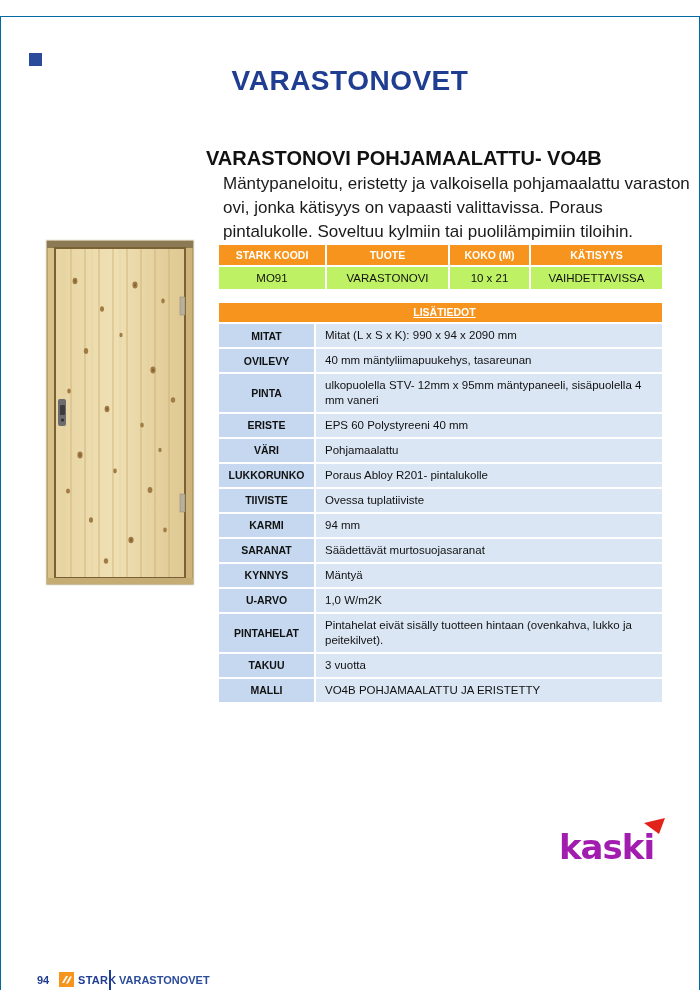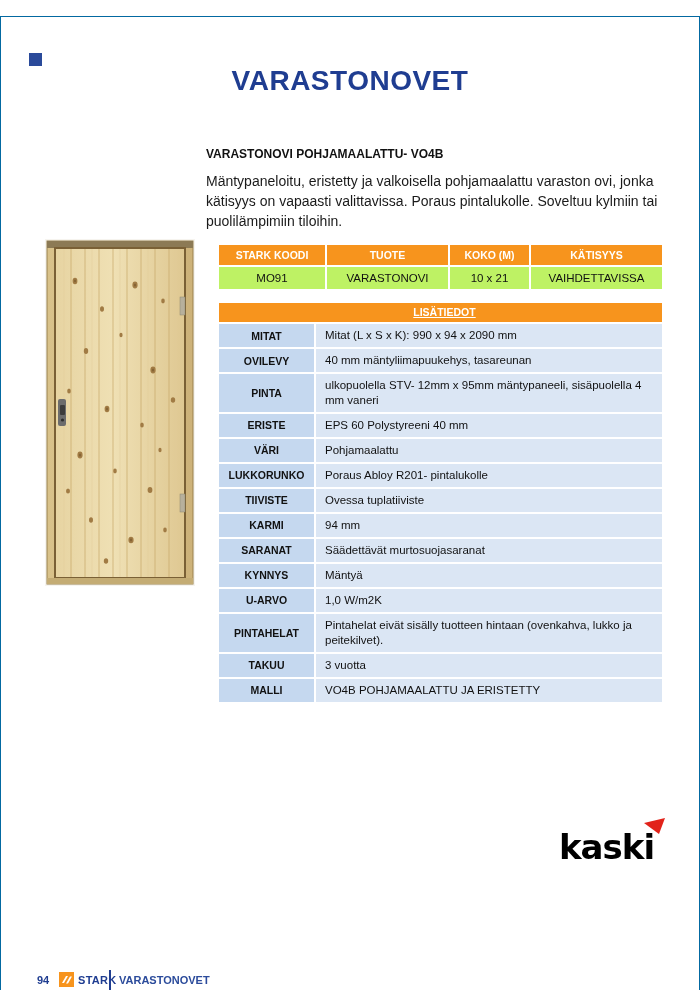--- a/index.html
+++ b/index.html
@@ -3,40 +3,40 @@
 <meta charset="utf-8">
 <style>
   * { margin:0; padding:0; box-sizing:border-box; }
   html,body { background:#ffffff; }
   body { font-family:"Liberation Sans", sans-serif; color:#1a1a1a; }
   .page { position:relative; width:700px; height:990px; margin:16px auto; background:#fff; overflow:hidden; border:1px solid #0369a1; }
 
   .corner-square { position:absolute; left:28px; top:36px; width:13px; height:13px; background:#2a4a9a; }
   .main-title { position:absolute; left:0; top:48px; width:100%; text-align:center; font-size:28px; font-weight:bold; color:#1f3d91; letter-spacing:0.5px; }
 
-  .product-title { position:absolute; left:205px; top:130px; font-size:12px; font-weight:bold; color:#111; }
-  .description { position:absolute; left:205px; top:155px; width:468px; font-size:14px; line-height:1.42; color:#1a1a1a; }
+  .product-title { position:absolute; left:205px; top:130px; font-size:20px; font-weight:bold; color:#111; }
+  .description { position:absolute; left:222px; top:155px; width:468px; font-size:17px; line-height:1.42; color:#1a1a1a; }
 
   .door-photo { position:absolute; left:44px; top:222px; width:150px; height:347px; }
 
   .spec-table { position:absolute; left:218px; top:228px; width:443px; }
   .spec-head, .spec-values { display:flex; gap:2px;justify-content:space-between; }
   .spec-head { margin-bottom:2px; }
   .spec-head .cell { background:#f7941d; color:#fff; font-weight:bold; font-size:10.5px; text-align:center; height:20px; line-height:20px; }
   .spec-values .cell { background:#bef264; color:#111; font-size:11.5px; text-align:center; height:22px; line-height:22px; }
   .c0{width:106px}.c1{width:121px}.c2{width:79px}.c3{width:131px}
 
   .details-table { position:absolute; left:218px; top:286px; width:443px; }
   .details-title { background:#f7941d; color:#fff; font-weight:bold; font-size:10.5px; text-align:center; height:19px; line-height:19px; margin-bottom:2px; text-decoration:underline;padding-left:8px; }
   .d-row { display:flex; gap:2px; margin-bottom:2px; }
   .d-label { width:95px; background:#c5d8ef; display:flex; align-items:center; justify-content:center; text-align:center; font-size:10.5px; font-weight:bold; color:#111; }
   .d-value { width:346px; background:#dbe6f4; display:flex; align-items:center; font-size:11.5px; color:#111; padding:4px 9px; min-height:23px; line-height:1.3; }
 
   .kaski { position:absolute; left:558px; top:810px; }
-  .kaski-text { font-size:34px; font-weight:bold; color:#000000; letter-spacing:-1px; font-family:"DejaVu Sans", sans-serif; }
+  .kaski-text { font-size:34px; font-weight:bold; color:#a21caf; letter-spacing:-1px; font-family:"DejaVu Sans", sans-serif; }
   .kaski-flag { position:absolute; right:-12px; top:-9px; }
 
   .footer { position:absolute; left:0; top:950px; width:700px; height:25px; background:#fff; }
   .page-num { position:absolute; left:36px; top:7px; font-size:11px; font-weight:bold; color:#1f3d91;text-align:center; }
   .stark-logo { position:absolute; left:58px; top:5px; display:flex; align-items:center; gap:4px; }
   .stark-text { font-size:11px; font-weight:bold; color:#1f3d91; letter-spacing:0.3px; }
   .footer-divider { position:absolute; left:108px; top:3px; width:2px; height:20px; background:#1f3d91; }
   .footer-title { position:absolute; left:118px; top:7px; font-size:11px; font-weight:bold; color:#2b4b9b; }
   .footer-bar { position:absolute; left:0; top:975px; width:700px; height:15px; background:#1f3d91; }
 </style>

